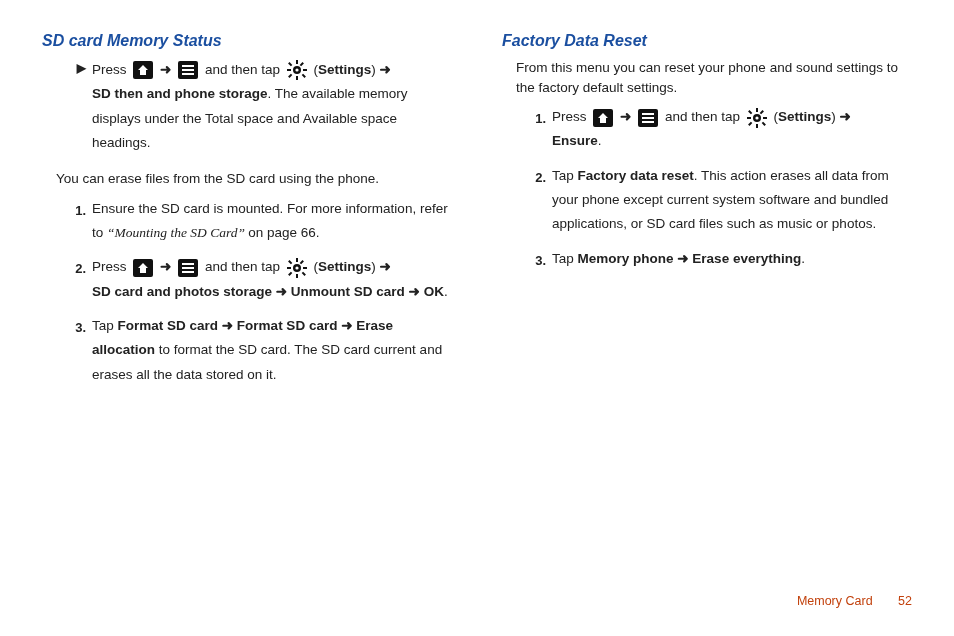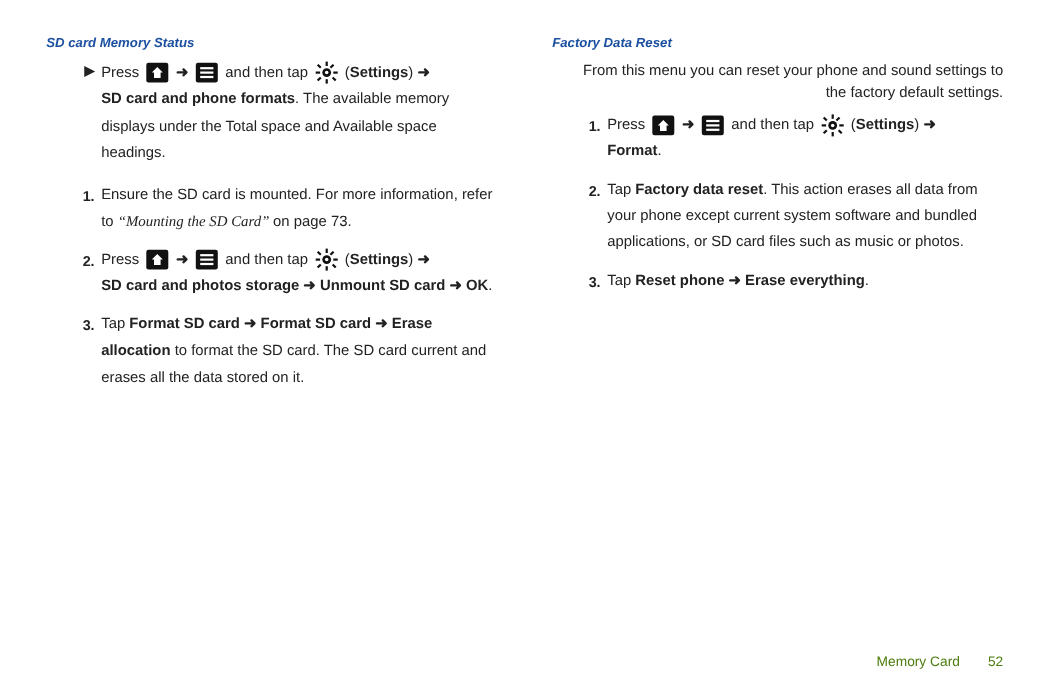--- a/index.html
+++ b/index.html
@@ -19,27 +19,26 @@
     gap: 50px;
   }
   .col {
     flex: 1;
     min-width: 0;
   }
   .heading {
     color: #1b4fa0;
     font-style: italic;
     font-weight: bold;
-    font-size: 12px;
+    font-size: 16px;
     margin: 2px 0 8px 0;
   }
   .intro {
     margin: 0 0 8px 14px;
     line-height: 1.45;
-    text-align: right;
   }
   .intro-bold {
     margin: 0 0 8px 14px;
     font-weight: bold;
     line-height: 1.45;
   }
   .list {
     padding-left: 50px;
     margin: 0 0 14px 0;
   }
@@ -71,21 +70,21 @@
     display: inline-block;
     vertical-align: middle;
     margin: 0 2px;
   }
   .icon svg { display: block; }
   .footer {
     position: absolute;
     bottom: 28px;
     right: 42px;
     font-size: 12.5px;
-    color: #4d7c0f;
+    color: #c2410c;
   }
   .footer .pg {
     margin-left: 22px;
   }
 </style>
 </head>
 <body>
 
 <div class="page">
   <div class="col">
@@ -120,29 +119,30 @@
                   <rect x="16.8" y="14.8" width="2" height="4" transform="rotate(-45 17.8 16.8)"></rect>
                   <rect x="14.8" y="3.2" width="2" height="4" transform="rotate(45 15.8 5.2)"></rect>
                   <rect x="3.2" y="14.8" width="2" height="4" transform="rotate(45 4.2 16.8)"></rect>
                 </g>
               </g>
               <circle cx="11" cy="11" r="1.6" fill="#fff"></circle>
             </svg></span>
         <span> (</span><span class="bold">Settings</span><span>) </span>
         <span class="arrow">➜</span>
         <br>
-        <span class="bold">SD card and phone formats</span><span>. The available memory displays under the Total space and Available space headings.</span>
+        <span class="bold">SD then and phone storage</span><span>. The available memory displays under the Total space and Available space headings.</span>
       </div>
     </div>
 
+    <p class="intro">You can erase files from the SD card using the phone.</p>
 
     <div class="list">
       <div class="item">
         <span class="marker">1.</span>
-        <span>Ensure the SD card is mounted. For more information, refer to </span><span class="ital">“Mounting the SD Card” </span><span> on page 73.</span>
+        <span>Ensure the SD card is mounted. For more information, refer to </span><span class="ital">“Mounting the SD Card” </span><span> on page 66.</span>
       </div>
       <div class="item">
         <span class="marker">2.</span>
         <span>Press </span>
         <span class="icon"><svg width="22" height="20" viewBox="0 0 22 20">
               <rect x="1" y="1" width="20" height="18" rx="2" fill="#111"></rect>
               <path d="M11 5 L16 10 L14 10 L14 15 L8 15 L8 10 L6 10 Z" fill="#fff"></path>
             </svg></span>
         <span class="arrow">➜</span>
         <span class="icon"><svg width="22" height="20" viewBox="0 0 22 20">
@@ -214,29 +214,29 @@
                   <rect x="16.8" y="14.8" width="2" height="4" transform="rotate(-45 17.8 16.8)"></rect>
                   <rect x="14.8" y="3.2" width="2" height="4" transform="rotate(45 15.8 5.2)"></rect>
                   <rect x="3.2" y="14.8" width="2" height="4" transform="rotate(45 4.2 16.8)"></rect>
                 </g>
               </g>
               <circle cx="11" cy="11" r="1.6" fill="#fff"></circle>
             </svg></span>
         <span> (</span><span class="bold">Settings</span><span>) </span>
         <span class="arrow">➜</span>
         <br>
-        <span class="bold">Format</span><span>.</span>
+        <span class="bold">Ensure</span><span>.</span>
       </div>
       <div class="item">
         <span class="marker">2.</span>
         <span>Tap </span><span class="bold">Factory data reset</span><span>. This action erases all data from your phone except current system software and bundled applications, or SD card files such as music or photos.</span>
       </div>
       <div class="item">
         <span class="marker">3.</span>
-        <span>Tap </span><span class="bold">Reset phone ➜ Erase everything</span><span>.</span>
+        <span>Tap </span><span class="bold">Memory phone ➜ Erase everything</span><span>.</span>
       </div>
     </div>
 
   </div>
 </div>
 
 <div class="footer">
   <span>Memory Card</span>
   <span class="pg">52</span>
 </div>

